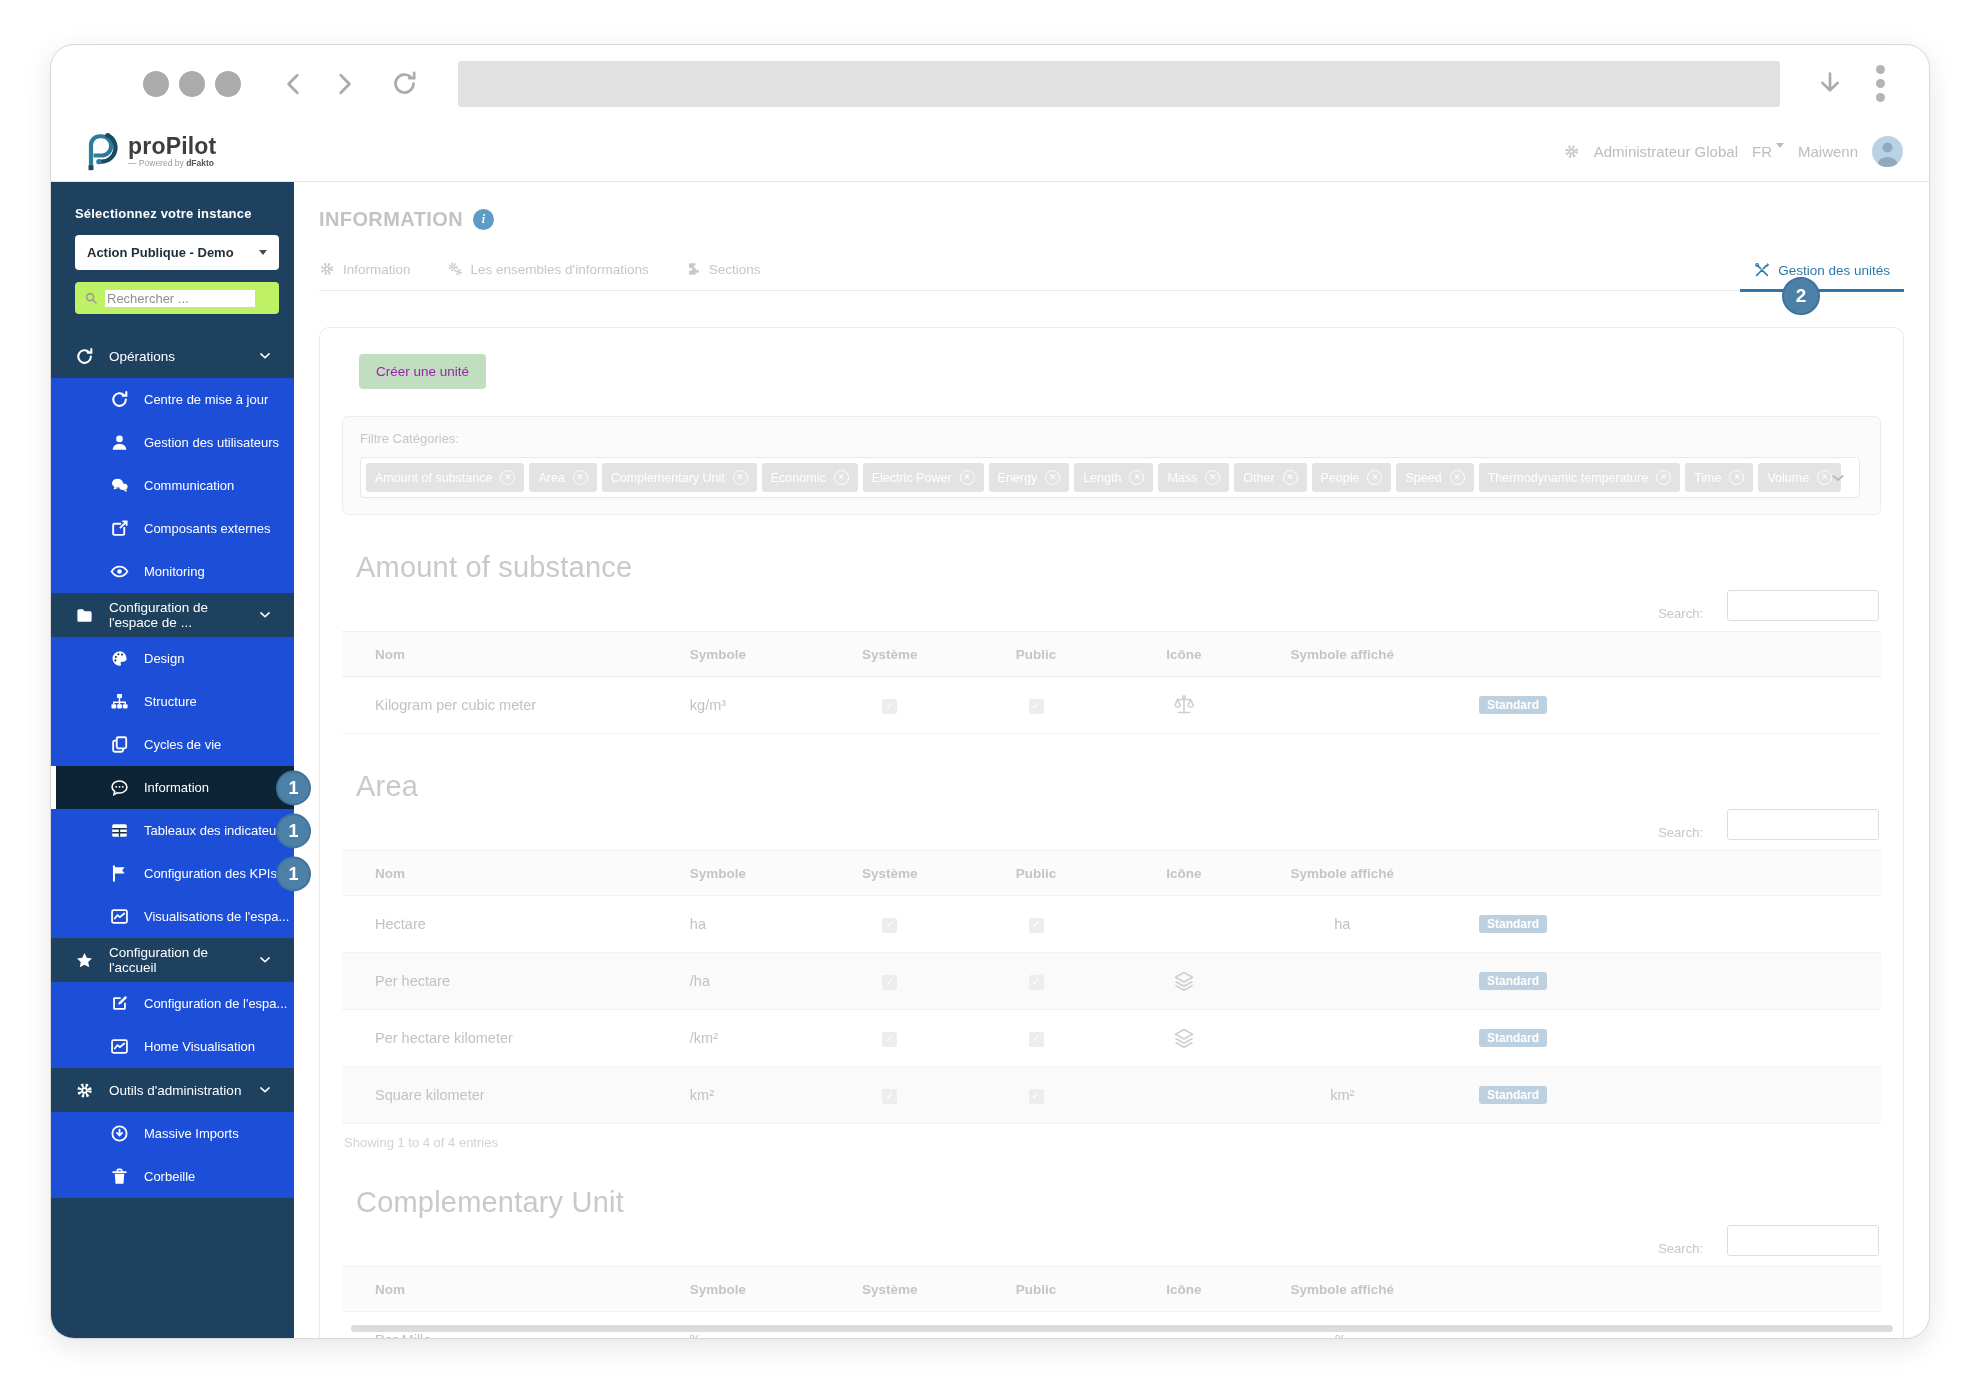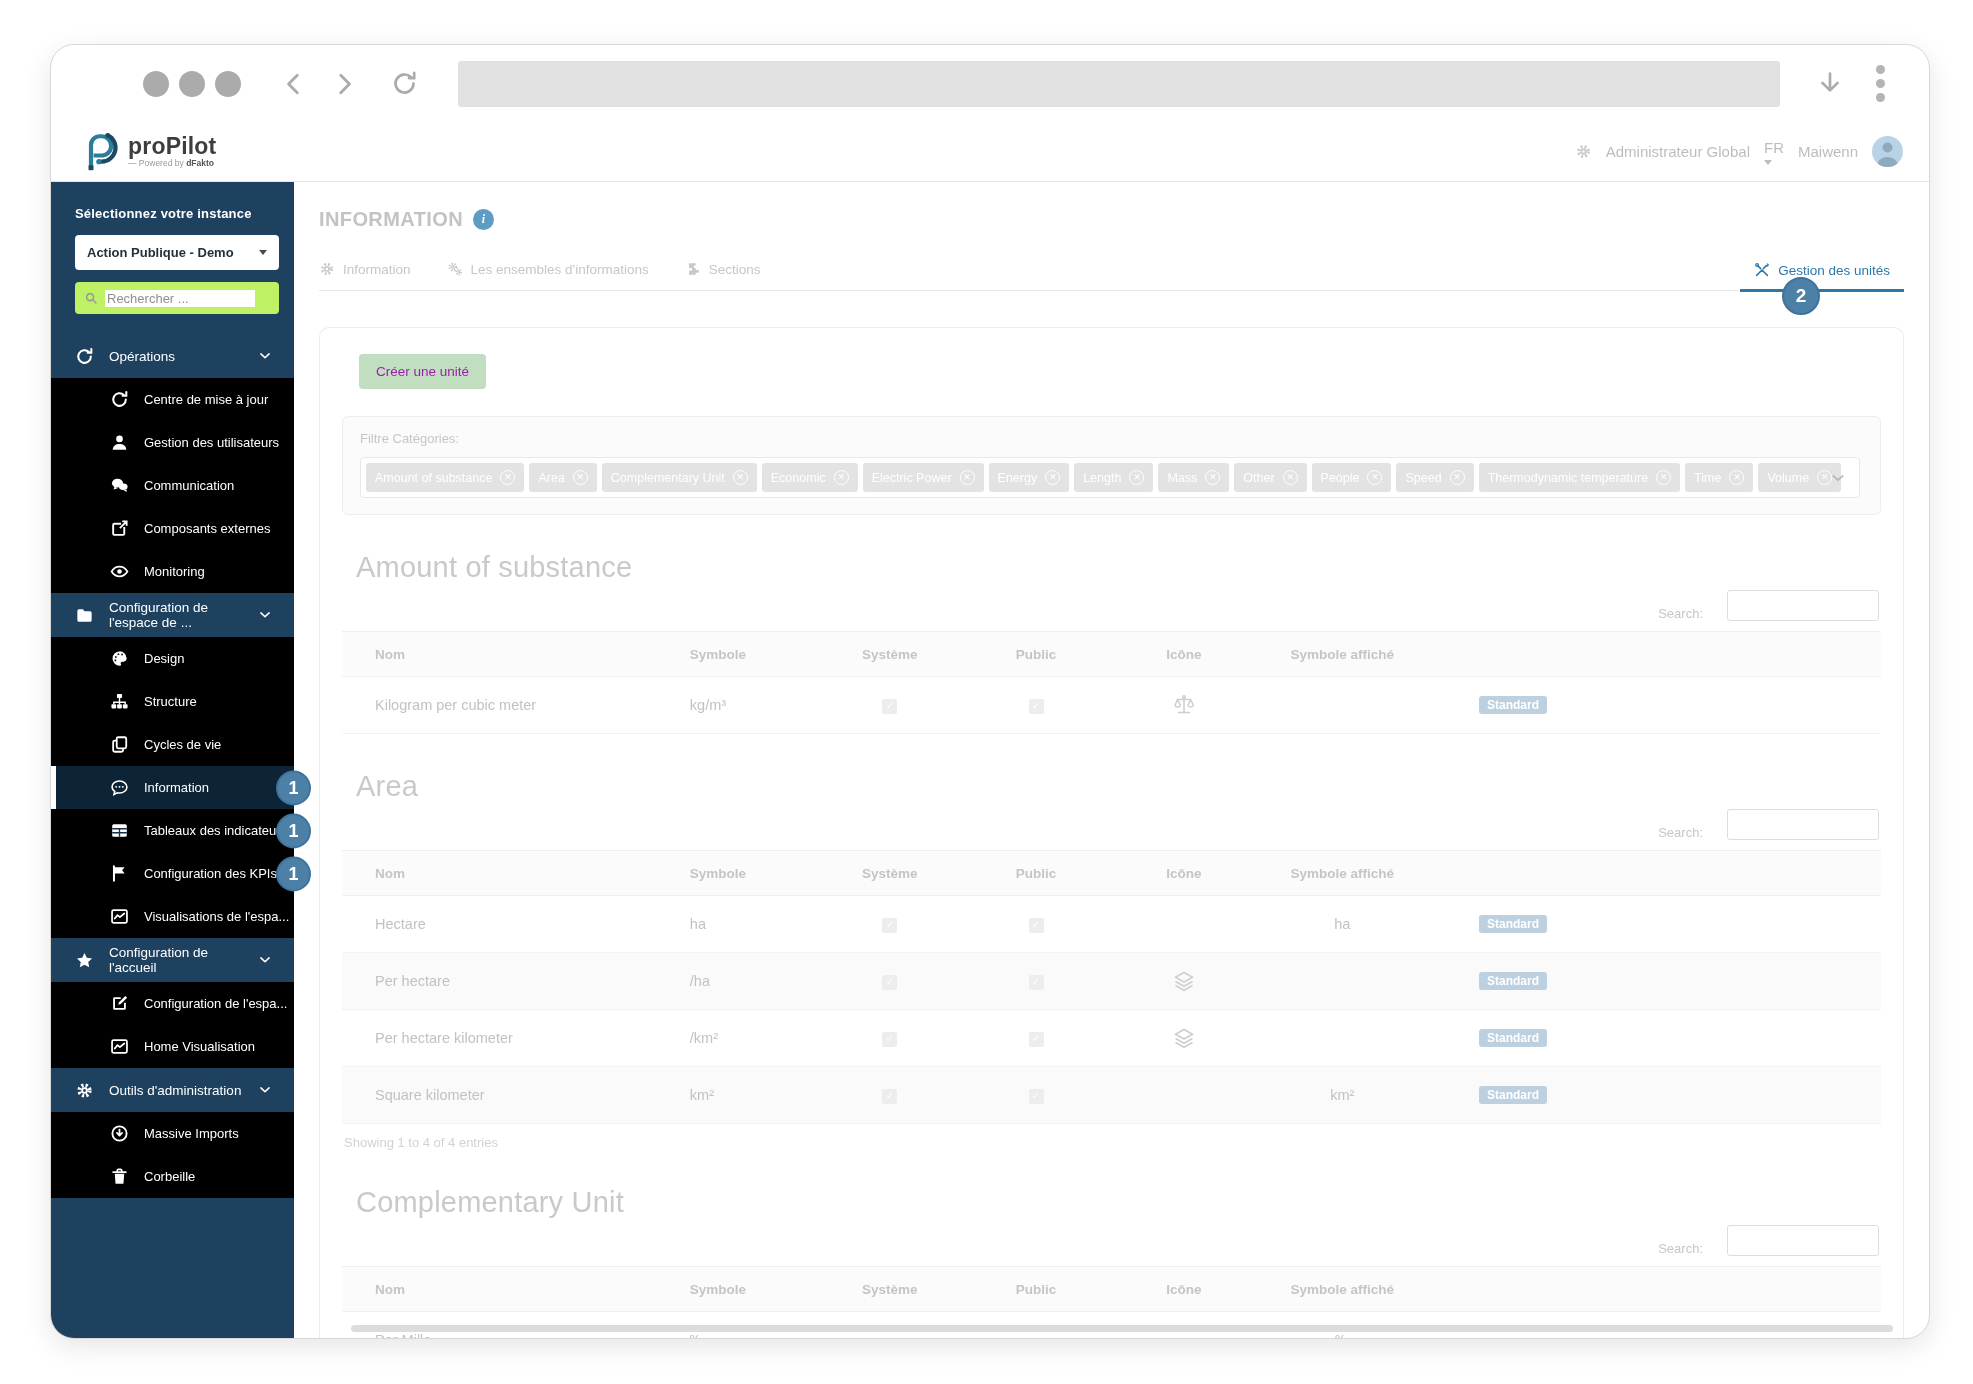--- a/index.html
+++ b/index.html
@@ -19,40 +19,40 @@
   .dl{color:#ababab;} .kebab{display:flex;flex-direction:column;gap:5px;margin-left:32px;}
   .kebab i{width:9px;height:9px;border-radius:50%;background:#b4b4b4;}
 
   
   .appheader{height:60px;border-bottom:1px solid #e4e4e4;display:flex;align-items:center;padding:0 26px;}
   .logo{display:flex;align-items:center;gap:9px;}
   .logotxt .t1{font-size:23px;color:#3d3d3d;font-weight:600;letter-spacing:.2px;line-height:22px;}
   .logotxt .t2{font-size:8.5px;color:#9a9a9a;margin-top:1px;}
   .logotxt .t2 b{color:#555;}
   .hd-right{margin-left:auto;display:flex;align-items:center;gap:14px;color:#bdbdbd;font-size:15px;}
-  .hd-right .lang{display:flex;gap:4px;flex-direction:column;}
+  .hd-right .lang{display:flex;gap:4px;}
   .caret{width:0;height:0;border-left:4px solid transparent;border-right:4px solid transparent;border-top:5px solid #bdbdbd;display:inline-block;}
   .avatar{width:31px;height:31px;border-radius:50%;background:#b9d3e6;display:flex;align-items:flex-end;justify-content:center;overflow:hidden;}
 
   
   .bodyrow{display:flex;height:1158px;}
   .sidebar{width:243px;flex-shrink:0;background:#1e4160;color:#fff;position:relative;z-index:4;}
   .main{flex:1;position:relative;padding:16px 25px 0 25px;overflow:hidden;}
 
   
   .instance{padding:24px 15px 20px 24px;}
   .inst-label{font-size:13px;font-weight:bold;letter-spacing:.2px;}
   .inst-select{margin-top:14px;background:#fff;border-radius:4px;height:35px;display:flex;align-items:center;
     justify-content:space-between;padding:0 12px;color:#23303a;font-size:13px;font-weight:bold;cursor:pointer;}
   .inst-select .caret{border-top-color:#4a4a4a;}
   .inst-search{margin-top:12px;background:#bef264;border-radius:4px;height:32px;display:flex;align-items:center;padding:0 9px;gap:7px;}
   .inst-search input{border:none;outline:none;font-size:13px;color:#555;width:150px;font-family:"Liberation Sans",sans-serif;}
   .inst-search input::placeholder{color:#8f8f8f;}
   .sb-group{display:flex;align-items:center;height:44px;padding:0 22px 0 24px;gap:15px;font-size:13.5px;cursor:pointer;}
-  .sb-items{background:#000000;}
+  .sb-items{background:#1d4ed8;}
   .sb-item{display:flex;align-items:center;height:43px;padding-left:59px;gap:15px;font-size:13px;cursor:pointer;position:relative;}
   .sb-item.active{background:#0d2336;}
   .sb-item.active::before{content:'';position:absolute;left:0;top:0;bottom:0;width:5px;background:#fff;}
   .sb-group .chev{margin-left:auto;}
   .icn{display:inline-flex;align-items:center;justify-content:center;width:19px;height:19px;flex-shrink:0;}
   .icn svg{width:100%;height:100%;}
   .anno1{position:absolute;right:-17px;top:50%;transform:translateY(-50%);width:35px;height:35px;border-radius:50%;
     background:#4d80a6;border:2px solid #3f739c;color:#fff;font-weight:bold;font-size:18px;
     display:flex;align-items:center;justify-content:center;z-index:9;}
 

